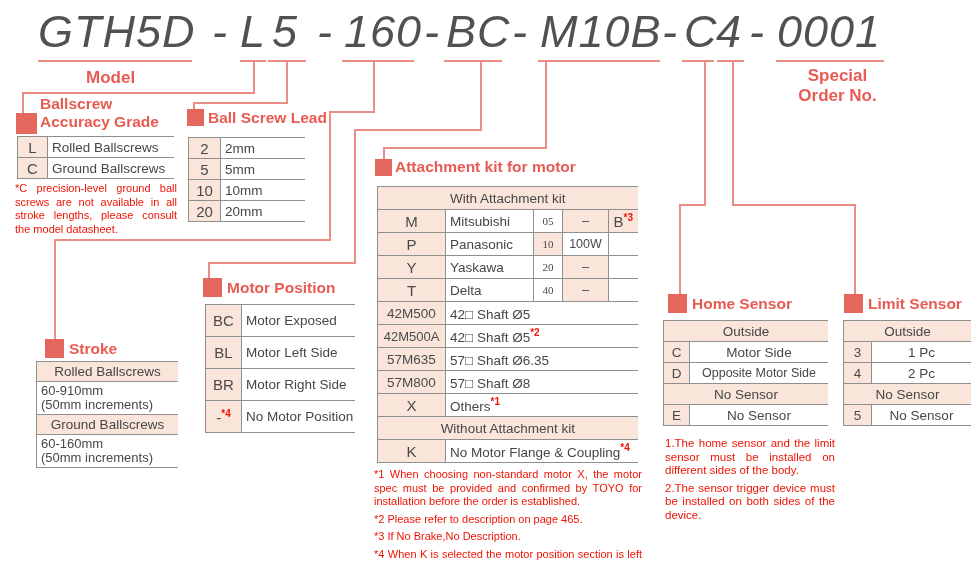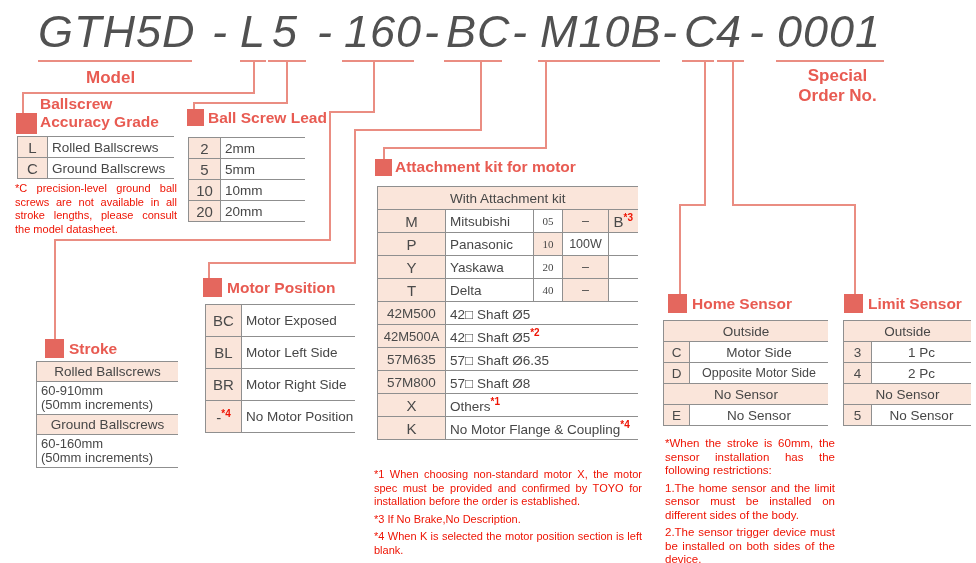--- a/index.html
+++ b/index.html
@@ -274,27 +274,31 @@
     </tr>
     <tr style="height:23px">
       <td class="code pink" style="font-size:13.5px">57M800</td>
       <td class="lbl" colspan="4"><span>57□ Shaft Ø8</span><sup class="red"></sup></td>
     </tr>
     <tr style="height:23px">
       <td class="code pink">X</td>
       <td class="lbl" colspan="4"><span>Others</span><sup class="red">*1</sup></td>
     </tr>
     <tr style="height:23px">
+      <td class="hdr pink" colspan="5">Without  Attachment kit</td>
+    </tr>
+    <tr style="height:23px">
       <td class="code pink">K</td>
       <td class="lbl" colspan="4"><span>No Motor Flange &amp; Coupling</span><sup class="red">*4</sup></td>
     </tr>
   </tbody>
     </table>
   <div class="note" style="left:374px;top:468px;width:268px">
     <p>*1 When choosing non-standard motor X, the motor spec must be provided and confirmed by TOYO for installation before the order is established.</p>
+    <p>*2 Please refer to description on page 465.</p>
     <p>*3 If No Brake,No Description.</p>
     <p>*4 When K is selected the motor position section is left blank.</p>
   </div>
 
   <div class="sq" style="left:668px;top:294px"></div>
   <div class="sec-title" style="left:692px;top:295px">Home Sensor</div>
   <table class="tbl" style="left:663px;top:320px;width:165px">
     <colgroup>
         <col style="width:26px">
         <col>
@@ -314,21 +318,20 @@
     <tr style="height:21px">
       <td class="hdr pink" colspan="2">No Sensor</td>
     </tr>
     <tr style="height:21px">
       <td class="code pink" style="font-size:13.5px">E</td>
       <td class="lbl ctr">No Sensor</td>
     </tr>
   </tbody>
     </table>
   <div class="note" style="left:665px;top:437px;width:170px;font-size:11.5px">
-    <p>*When the stroke is 60mm, the sensor installation has the following restrictions:</p>
     <p>1.The home sensor and the limit sensor must be installed on different sides of the body.</p>
     <p>2.The sensor trigger device must be installed on both sides of the device.</p>
   </div>
 
   <div class="sq" style="left:844px;top:294px"></div>
   <div class="sec-title" style="left:868px;top:295px">Limit Sensor</div>
   <table class="tbl" style="left:843px;top:320px;width:128px">
     <colgroup>
         <col style="width:28px">
         <col>

